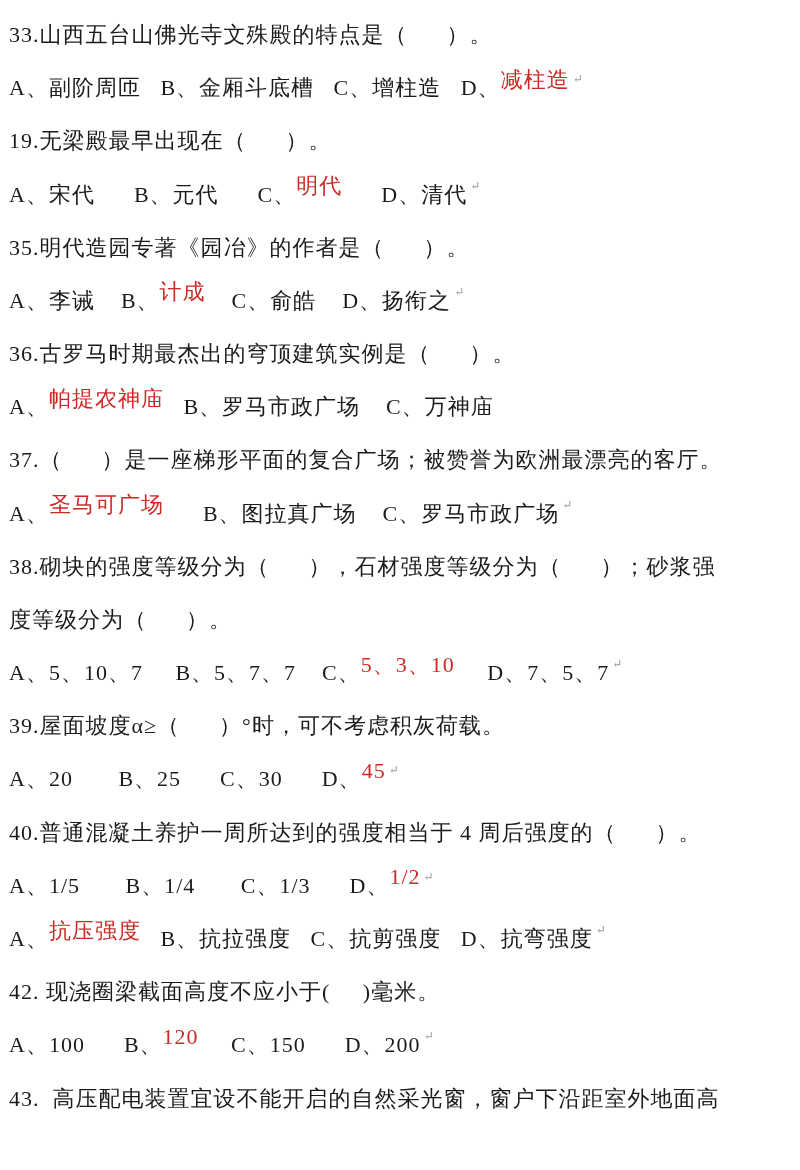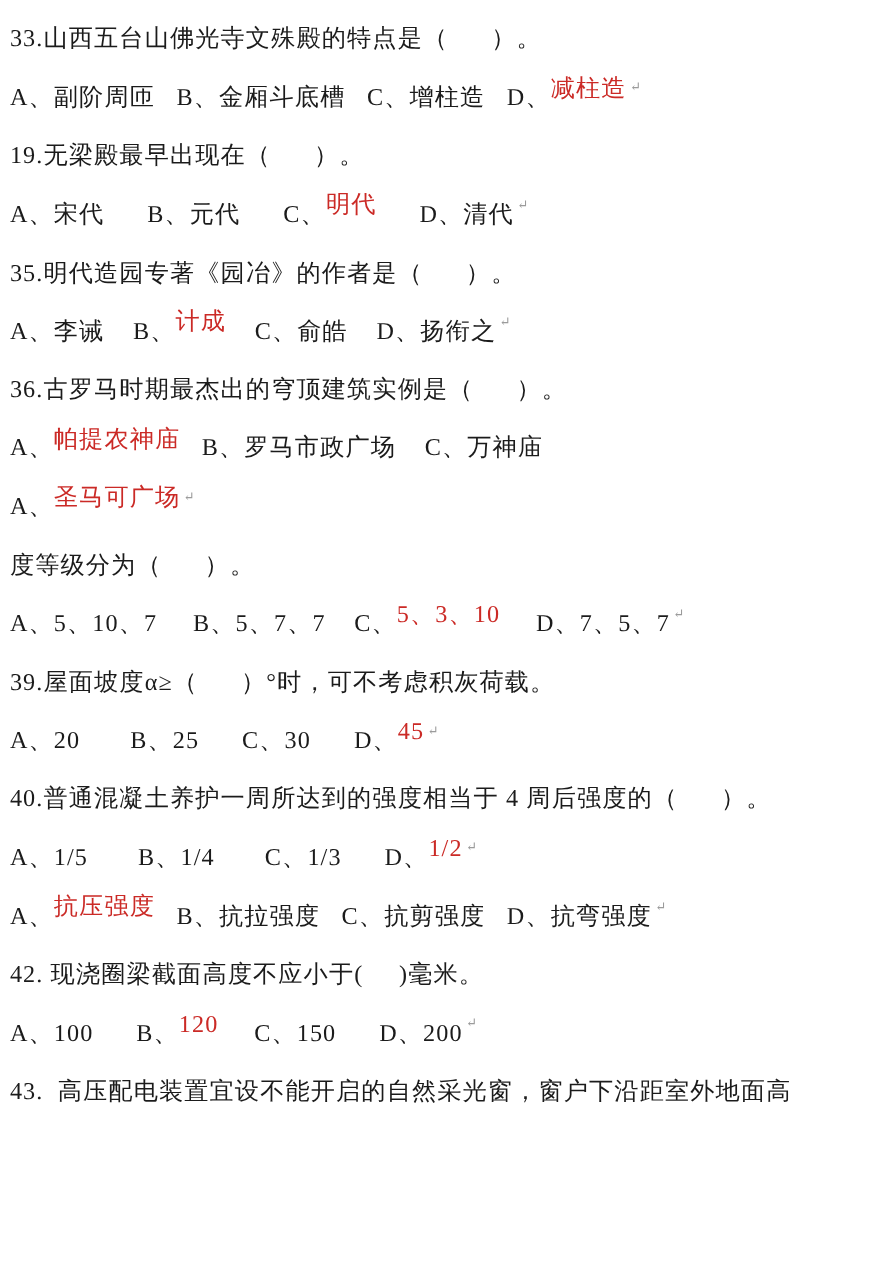--- a/index.html
+++ b/index.html
@@ -48,21 +48,23 @@
 
 <div id="exam">
     <div class="line"><span class="text">33.山西五台山佛光寺文殊殿的特点是（      ）。</span></div>
     <div class="line"><span class="text">A、副阶周匝   B、金厢斗底槽   C、增柱造   D、</span><span class="answer">减柱造</span><span class="mark">↵</span></div>
     <div class="line"><span class="text">19.无梁殿最早出现在（      ）。</span></div>
     <div class="line"><span class="text">A、宋代      B、元代      C、</span><span class="answer">明代</span><span class="text">      D、清代</span><span class="mark">↵</span></div>
     <div class="line"><span class="text">35.明代造园专著《园冶》的作者是（      ）。</span></div>
     <div class="line"><span class="text">A、李诫    B、</span><span class="answer">计成</span><span class="text">    C、俞皓    D、扬衔之</span><span class="mark">↵</span></div>
     <div class="line"><span class="text">36.古罗马时期最杰出的穹顶建筑实例是（      ）。</span></div>
     <div class="line"><span class="text">A、</span><span class="answer">帕提农神庙</span><span class="text">   B、罗马市政广场    C、万神庙</span></div>
-    <div class="line"><span class="text">A、</span><span class="answer">圣马可广场</span><span class="mark">↵</span></div>
+    <div class="line"><span class="text">37.（      ）是一座梯形平面的复合广场；被赞誉为欧洲最漂亮的客厅。</span></div>
+    <div class="line"><span class="text">A、</span><span class="answer">圣马可广场</span><span class="text">      B、图拉真广场    C、罗马市政广场</span><span class="mark">↵</span></div>
+    <div class="line"><span class="text">38.砌块的强度等级分为（      ），石材强度等级分为（      ）；砂浆强</span></div>
     <div class="line"><span class="text">度等级分为（      ）。</span></div>
     <div class="line"><span class="text">A、5、10、7     B、5、7、7    C、</span><span class="answer">5、3、10</span><span class="text">     D、7、5、7</span><span class="mark">↵</span></div>
     <div class="line"><span class="text">39.屋面坡度α≥（      ）°时，可不考虑积灰荷载。</span></div>
     <div class="line"><span class="text">A、20       B、25      C、30      D、</span><span class="answer">45</span><span class="mark">↵</span></div>
     <div class="line"><span class="text">40.普通混凝土养护一周所达到的强度相当于 4 周后强度的（      ）。</span></div>
     <div class="line"><span class="text">A、1/5       B、1/4       C、1/3      D、</span><span class="answer">1/2</span><span class="mark">↵</span></div>
     <div class="line"><span class="text">A、</span><span class="answer">抗压强度</span><span class="text">   B、抗拉强度   C、抗剪强度   D、抗弯强度</span><span class="mark">↵</span></div>
     <div class="line"><span class="text">42. 现浇圈梁截面高度不应小于(     )毫米。</span></div>
     <div class="line"><span class="text">A、100      B、</span><span class="answer">120</span><span class="text">     C、150      D、200</span><span class="mark">↵</span></div>
     <div class="line"><span class="text">43.  高压配电装置宜设不能开启的自然采光窗，窗户下沿距室外地面高</span></div>

